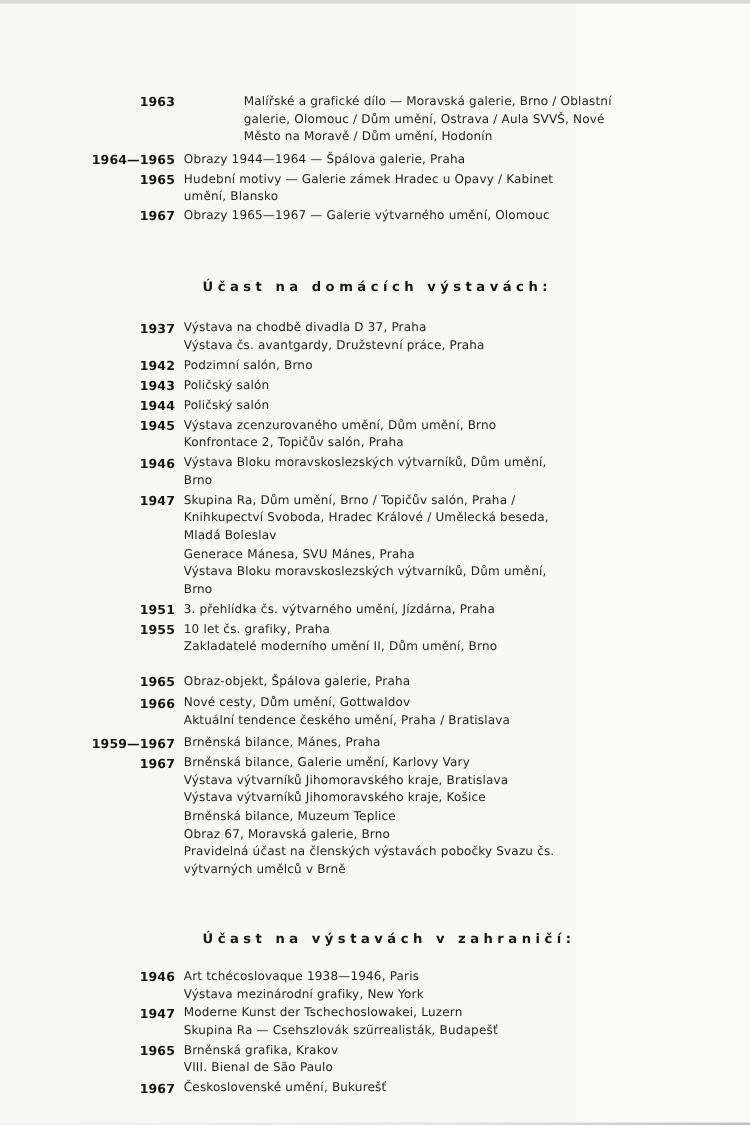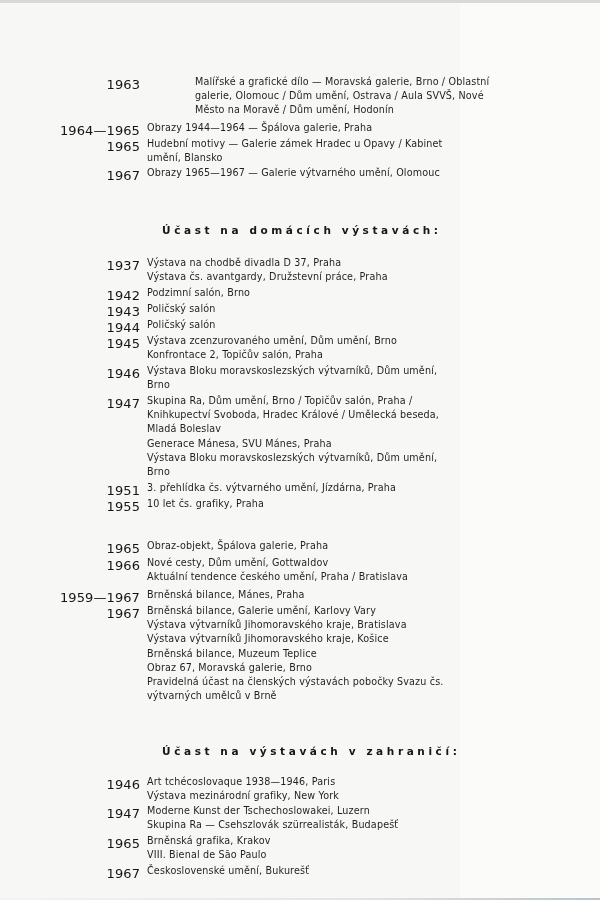--- a/index.html
+++ b/index.html
@@ -10,21 +10,21 @@
     color: #1c1c1c;
     position: relative;
   }
   .top-edge { position: absolute; left: 0; top: 0; width: 600px; height: 3px; background: #d9d9d6; }
   .bottom-edge { position: absolute; left: 0; bottom: 0; width: 600px; height: 2px; background: linear-gradient(90deg, #f3f3f1 0%, #e4e4e2 60%, #b9c3cc 100%); }
   .page-shade { position: absolute; left: 0; top: 3px; width: 460px; height: 897px; background: #f7f7f5; }
   .content { position: absolute; left: 0; top: 0; width: 600px; }
   .entry { position: absolute; left: 0; width: 600px; }
   .year {
     position: absolute; right: 460px; text-align: right;
-    font-weight: normal; font-size: 13px; letter-spacing: 0.1px; white-space: nowrap;
+    font-weight: bold; font-size: 10px; letter-spacing: 0.1px; white-space: nowrap;
     color: #151515;
   }
   .lines { position: absolute; left: 147px; width: 320px; }
   .line {
     font-size: 9.6px; line-height: 14.2px; white-space: nowrap; letter-spacing: 0.15px;
     color: #1f1f1f;
   }
   .heading {
     position: absolute; left: 162px;
     font-weight: bold; font-size: 10.5px; letter-spacing: 3.6px; white-space: nowrap;
@@ -123,20 +123,21 @@
       <div class="entry" style="top: 483px;">
         <div class="year" style="top: 0px;">1951</div>
         <div class="lines" style="top: -2px;">
           <div class="line">3. přehlídka čs. výtvarného umění, Jízdárna, Praha</div>
         </div>
       </div>
       <div class="entry" style="top: 499px;">
         <div class="year" style="top: 0px; margin-left: 13px;">1955</div>
         <div class="lines" style="top: -2px;">
           <div class="line">10 let čs. grafiky, Praha</div>
+          <div class="line">Zakladatelé moderního umění II, Dům umění, Brno</div>
         </div>
       </div>
       <div class="entry" style="top: 541px;">
         <div class="year" style="top: 0px;">1965</div>
         <div class="lines" style="top: -2px;">
           <div class="line">Obraz-objekt, Špálova galerie, Praha</div>
         </div>
       </div>
       <div class="entry" style="top: 558px;">
         <div class="year" style="top: 0px; margin-left: 32px;">1966</div>

